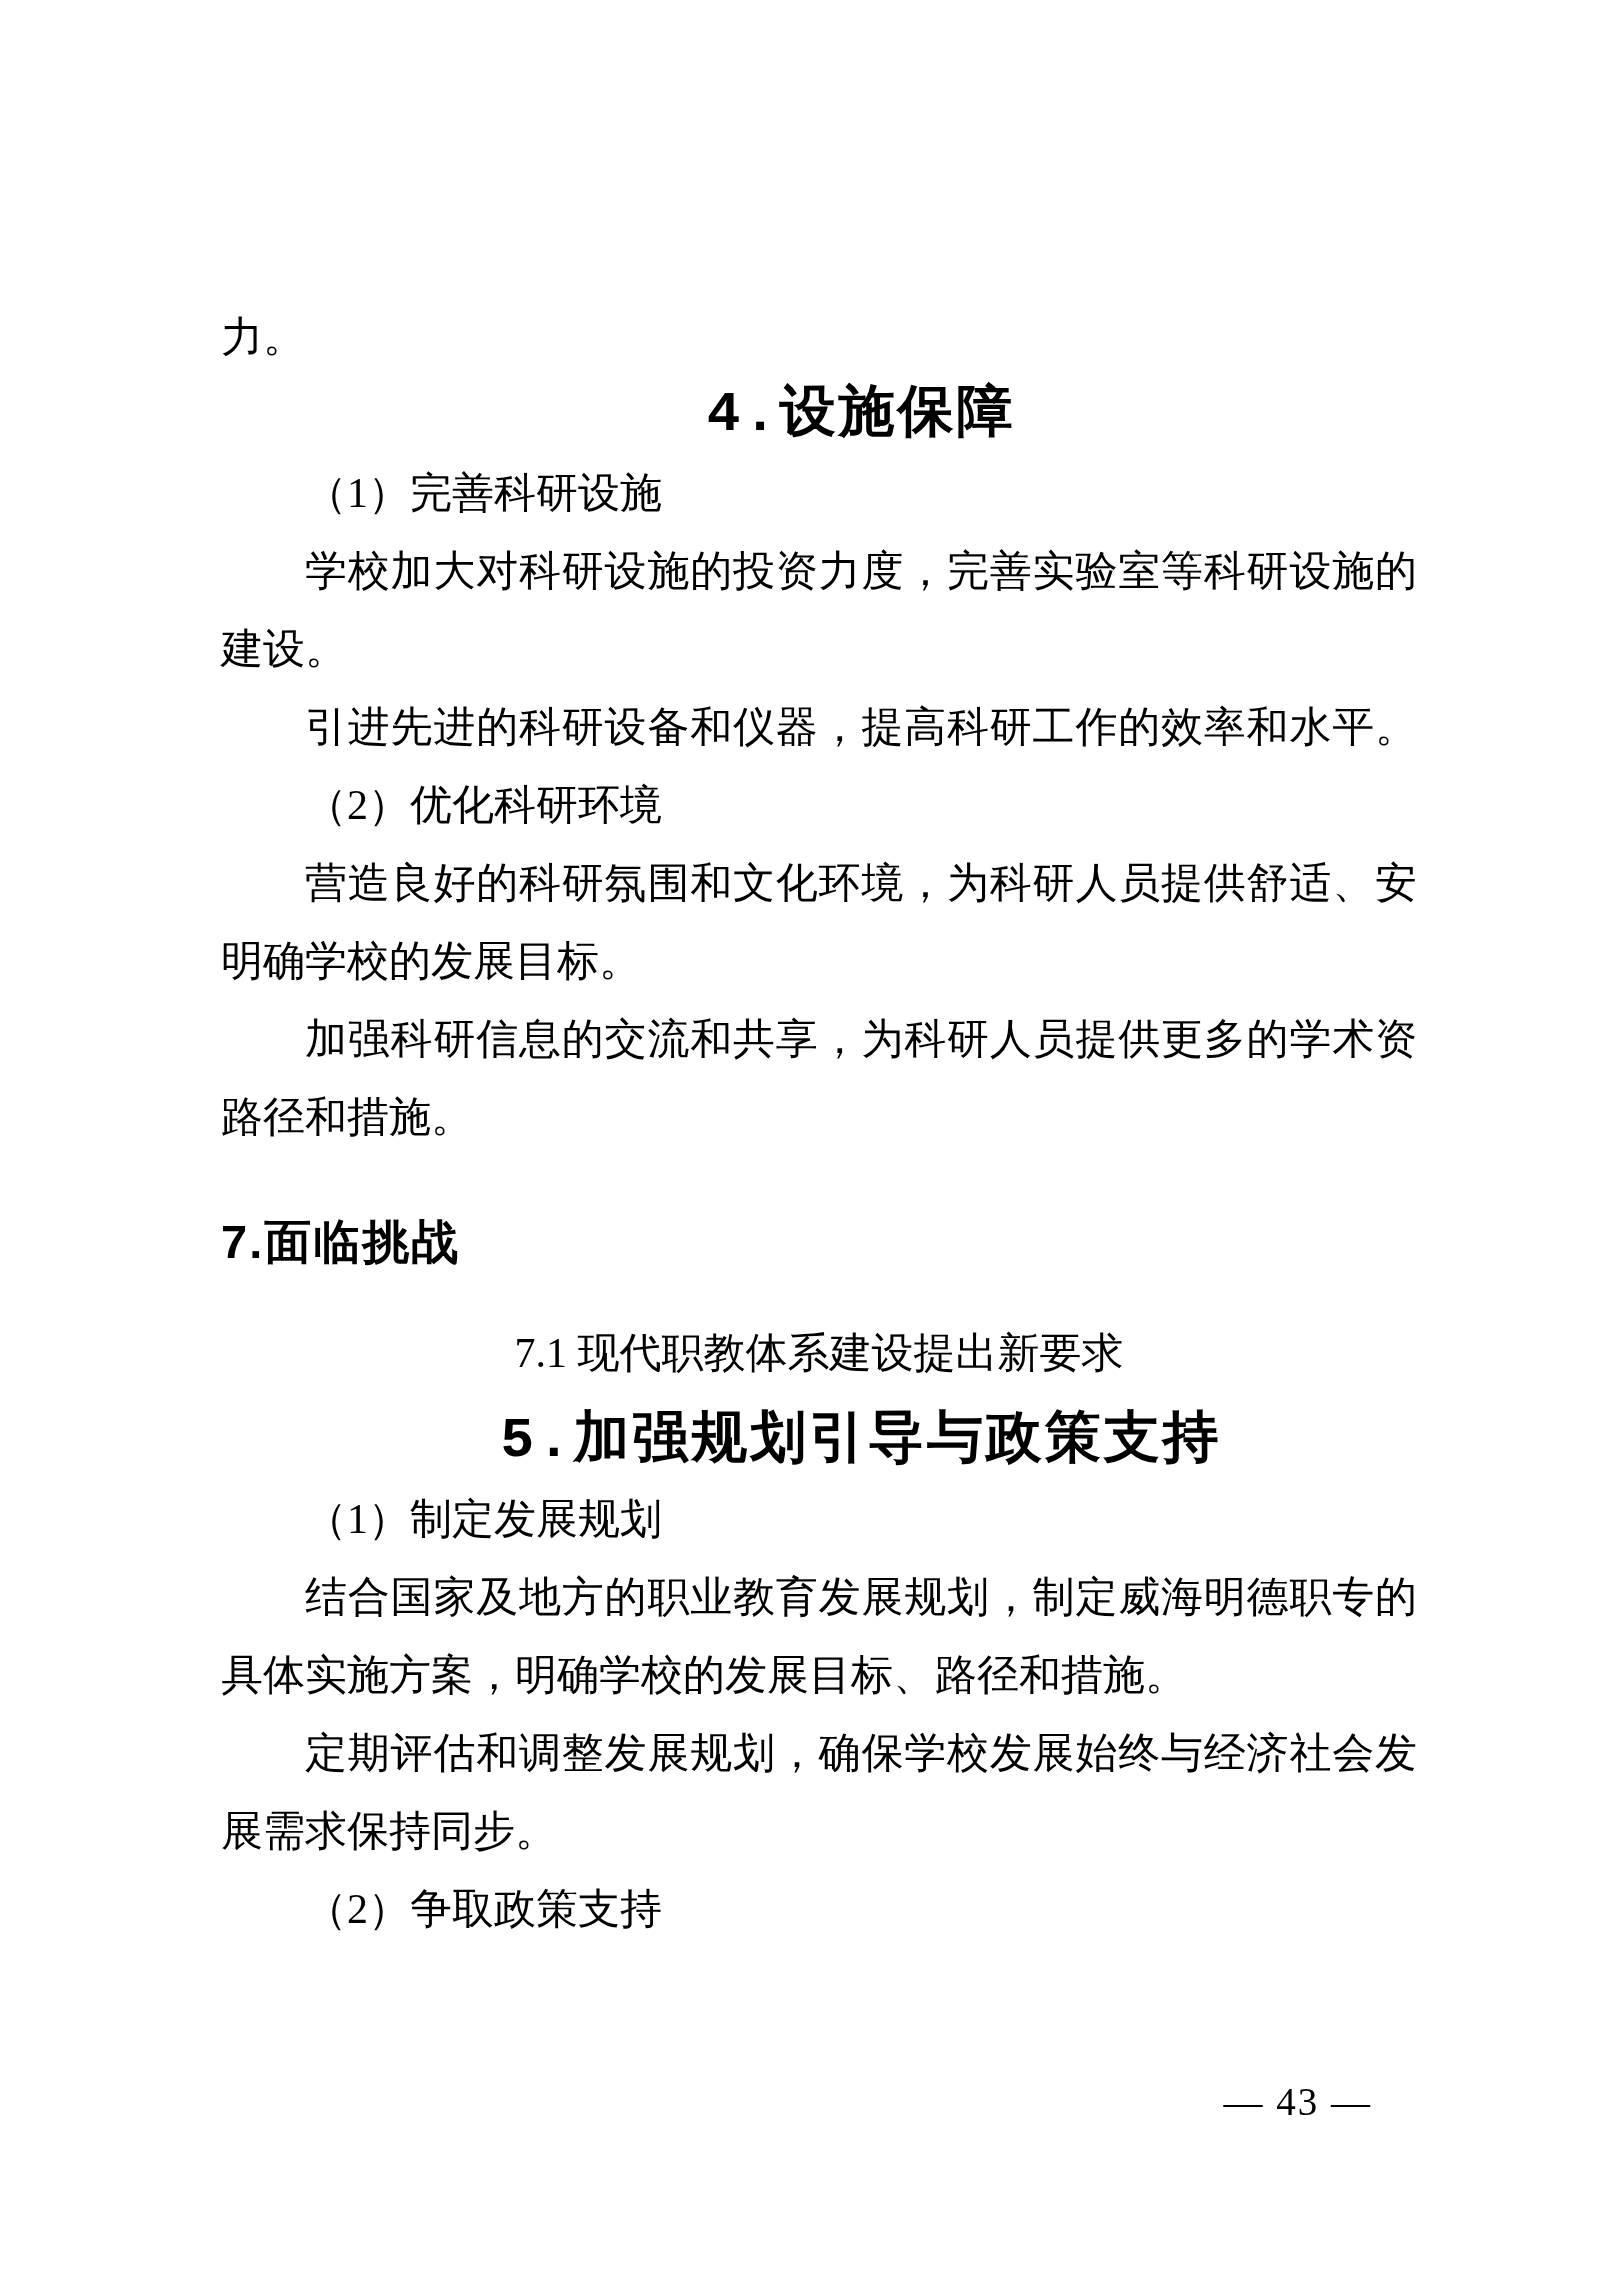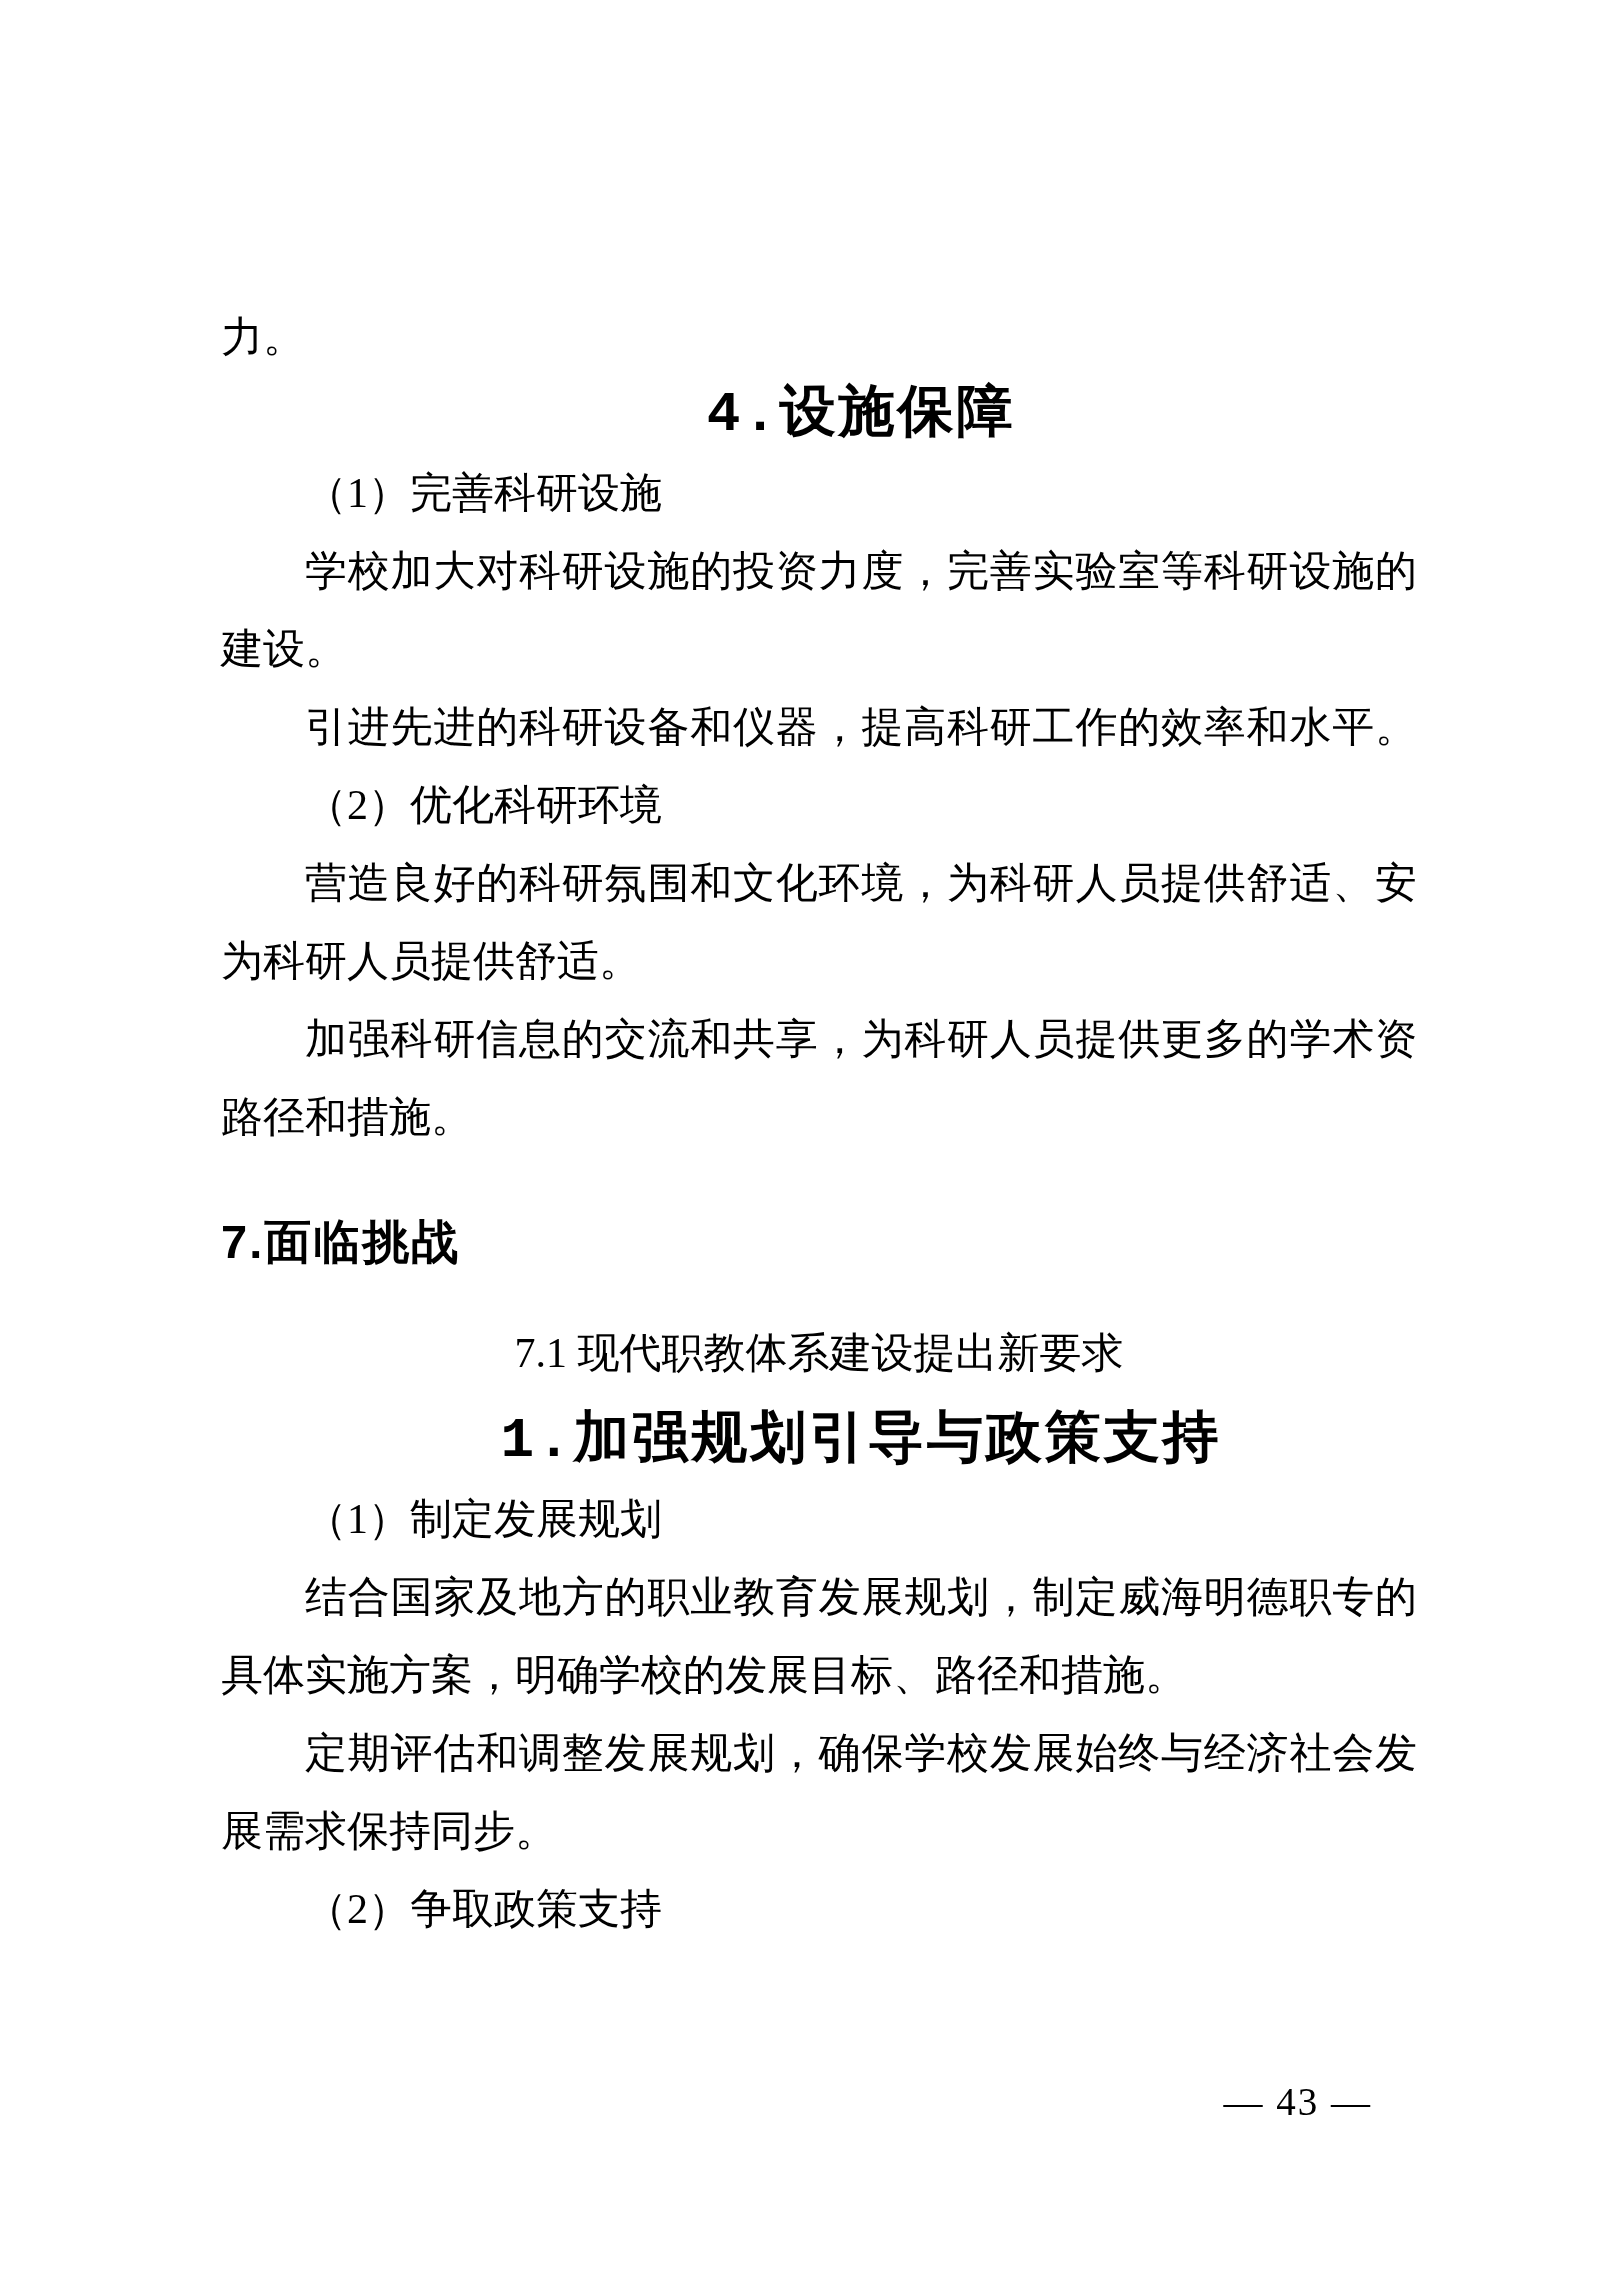--- a/index.html
+++ b/index.html
@@ -67,26 +67,26 @@
 <div class="page">
   <main class="content">
     <p class="line">力。</p>
     <p class="line h-bold indent">4.设施保障</p>
     <p class="line indent">（1）完善科研设施</p>
     <p class="line indent justify">学校加大对科研设施的投资力度，完善实验室等科研设施的</p>
     <p class="line">建设。</p>
     <p class="line indent justify">引进先进的科研设备和仪器，提高科研工作的效率和水平。</p>
     <p class="line indent">（2）优化科研环境</p>
     <p class="line indent justify">营造良好的科研氛围和文化环境，为科研人员提供舒适、安</p>
-    <p class="line">为科研人员提供舒适。</p>
+    <p class="line">明确学校的发展目标。</p>
     <p class="line indent justify">加强科研信息的交流和共享，为科研人员提供更多的学术资</p>
     <p class="line">路径和措施。</p>
     <p class="line h-section">7.面临挑战</p>
     <p class="line h-sub">7.1 现代职教体系建设提出新要求</p>
-    <p class="line h-bold indent mt10">1.加强规划引导与政策支持</p>
+    <p class="line h-bold indent mt10">5.加强规划引导与政策支持</p>
     <p class="line indent">（1）制定发展规划</p>
     <p class="line indent justify">结合国家及地方的职业教育发展规划，制定威海明德职专的</p>
     <p class="line">具体实施方案，明确学校的发展目标、路径和措施。</p>
     <p class="line indent justify">定期评估和调整发展规划，确保学校发展始终与经济社会发</p>
     <p class="line">展需求保持同步。</p>
     <p class="line indent">（2）争取政策支持</p>
   </main>
 
   <div class="page-number">— 43 —</div>
 </div>

